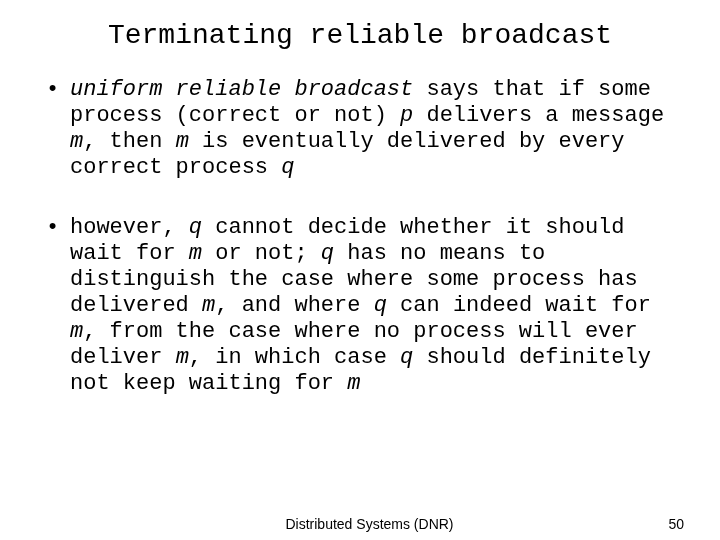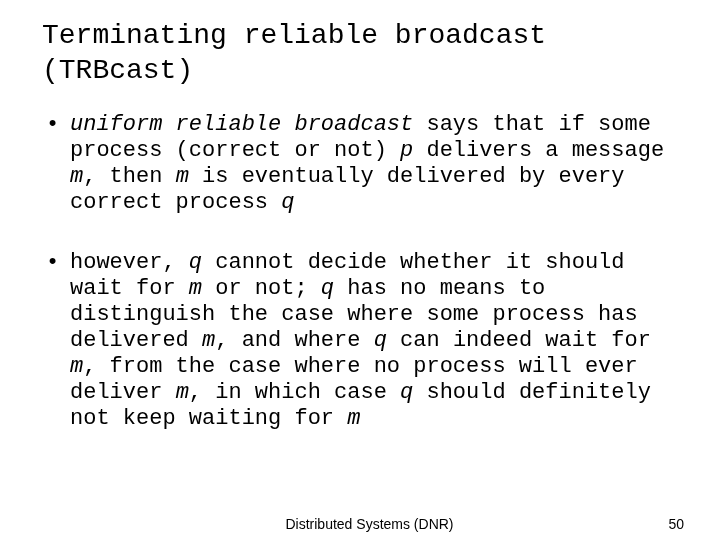--- a/index.html
+++ b/index.html
@@ -12,20 +12,21 @@
     color: #000;
   }
   .slide {
     box-sizing: border-box;
     width: 720px;
     height: 540px;
     padding: 18px 42px 0 42px;
     position: relative;
   }
   .title {
+    text-align: center;
     font-size: 28px;
     line-height: 1.25;
     margin: 0 0 24px 0;
     font-weight: normal;
   }
   ul.bullets {
     list-style: none;
     padding: 0;
     margin: 0;
   }
@@ -64,21 +65,20 @@
     right: 36px;
   }
 </style>
 </head>
 <body>
 
 <div class="slide">
 
   <h1 class="title">
     <span>Terminating reliable broadcast</span><br>
-    <span>(TRBcast)</span>
   </h1>
 
   <ul class="bullets">
 
     <li>
       <span class="it">uniform reliable broadcast</span><span> says that if some process (correct or not) </span><span class="it">p</span><span> delivers a message </span><span class="it">m</span><span>, then </span><span class="it">m</span><span> is eventually delivered by every correct process </span><span class="it">q</span>
     </li>
 
     <li>
       <span>however, </span><span class="it">q</span><span> cannot decide whether it should </span><span class="ul">wait</span><span> for </span><span class="it">m</span><span> or not; </span><span class="it">q</span><span> has no means to distinguish the case where some process has delivered </span><span class="it">m</span><span>, and where </span><span class="it">q</span><span> can indeed wait for </span><span class="it">m</span><span>, from the case where no process will ever deliver </span><span class="it">m</span><span>, in which case </span><span class="it">q</span><span> should definitely not keep </span><span class="ul">waiting</span><span> for </span><span class="it">m</span>

